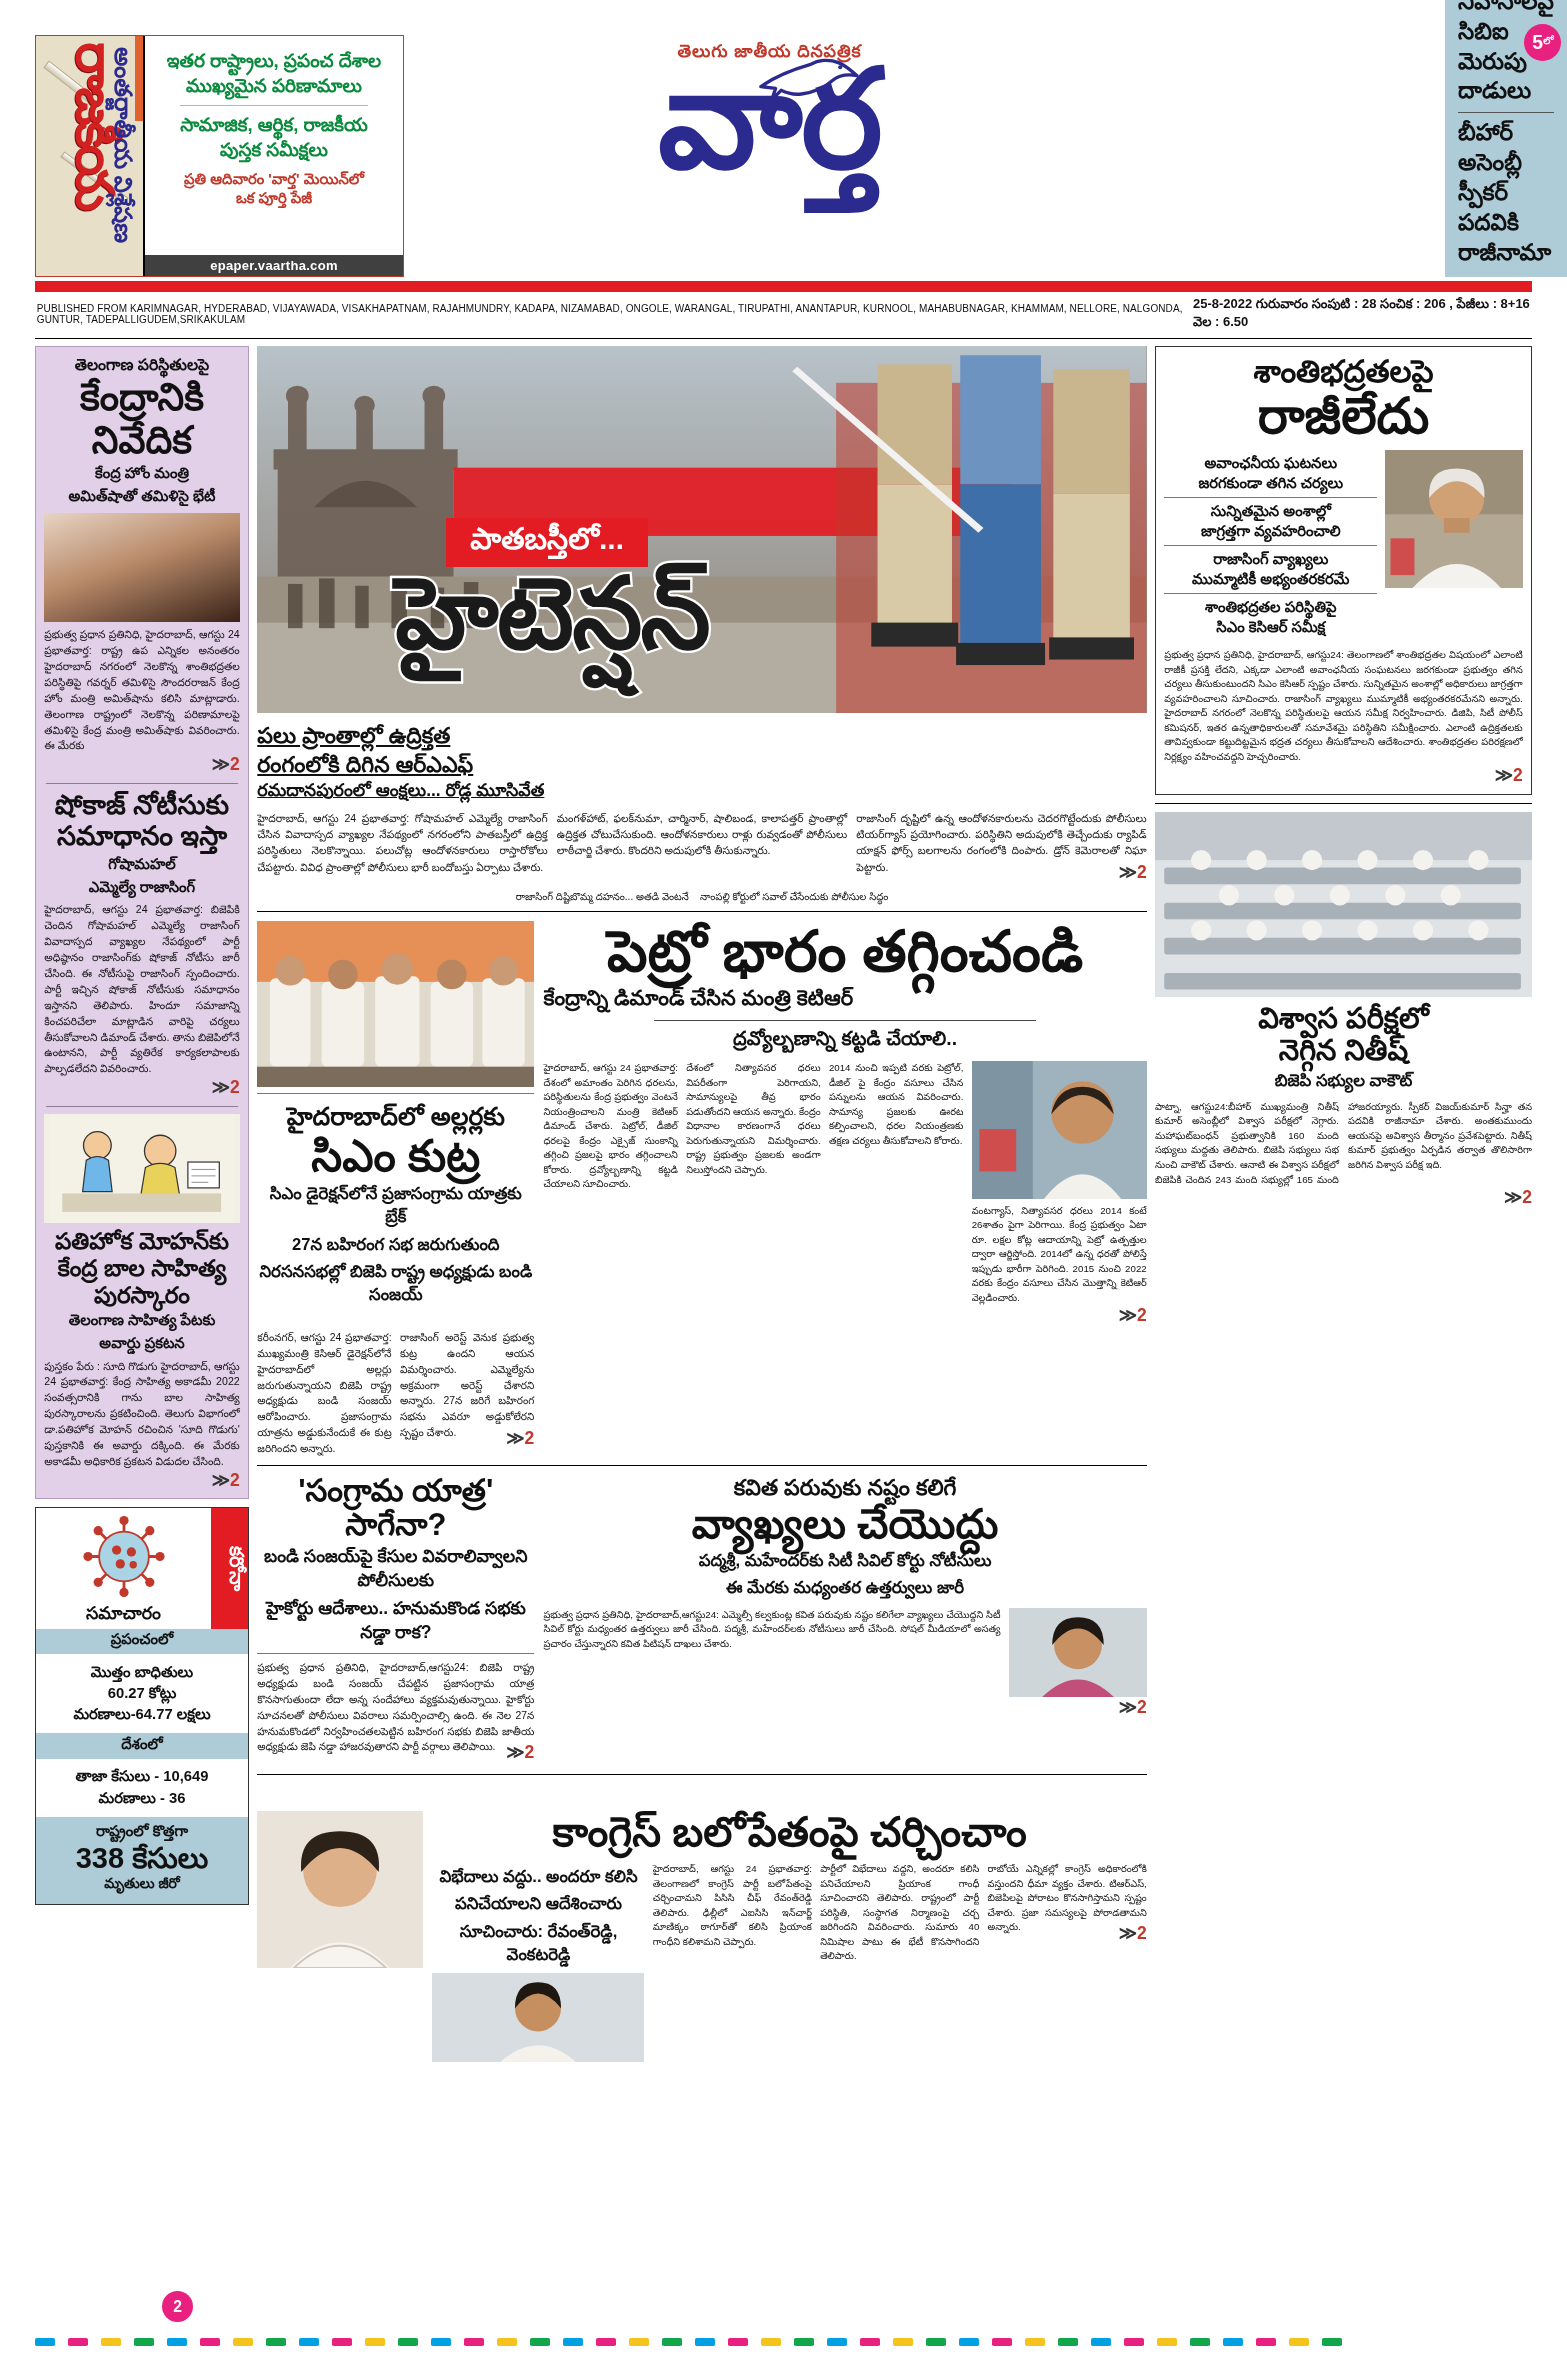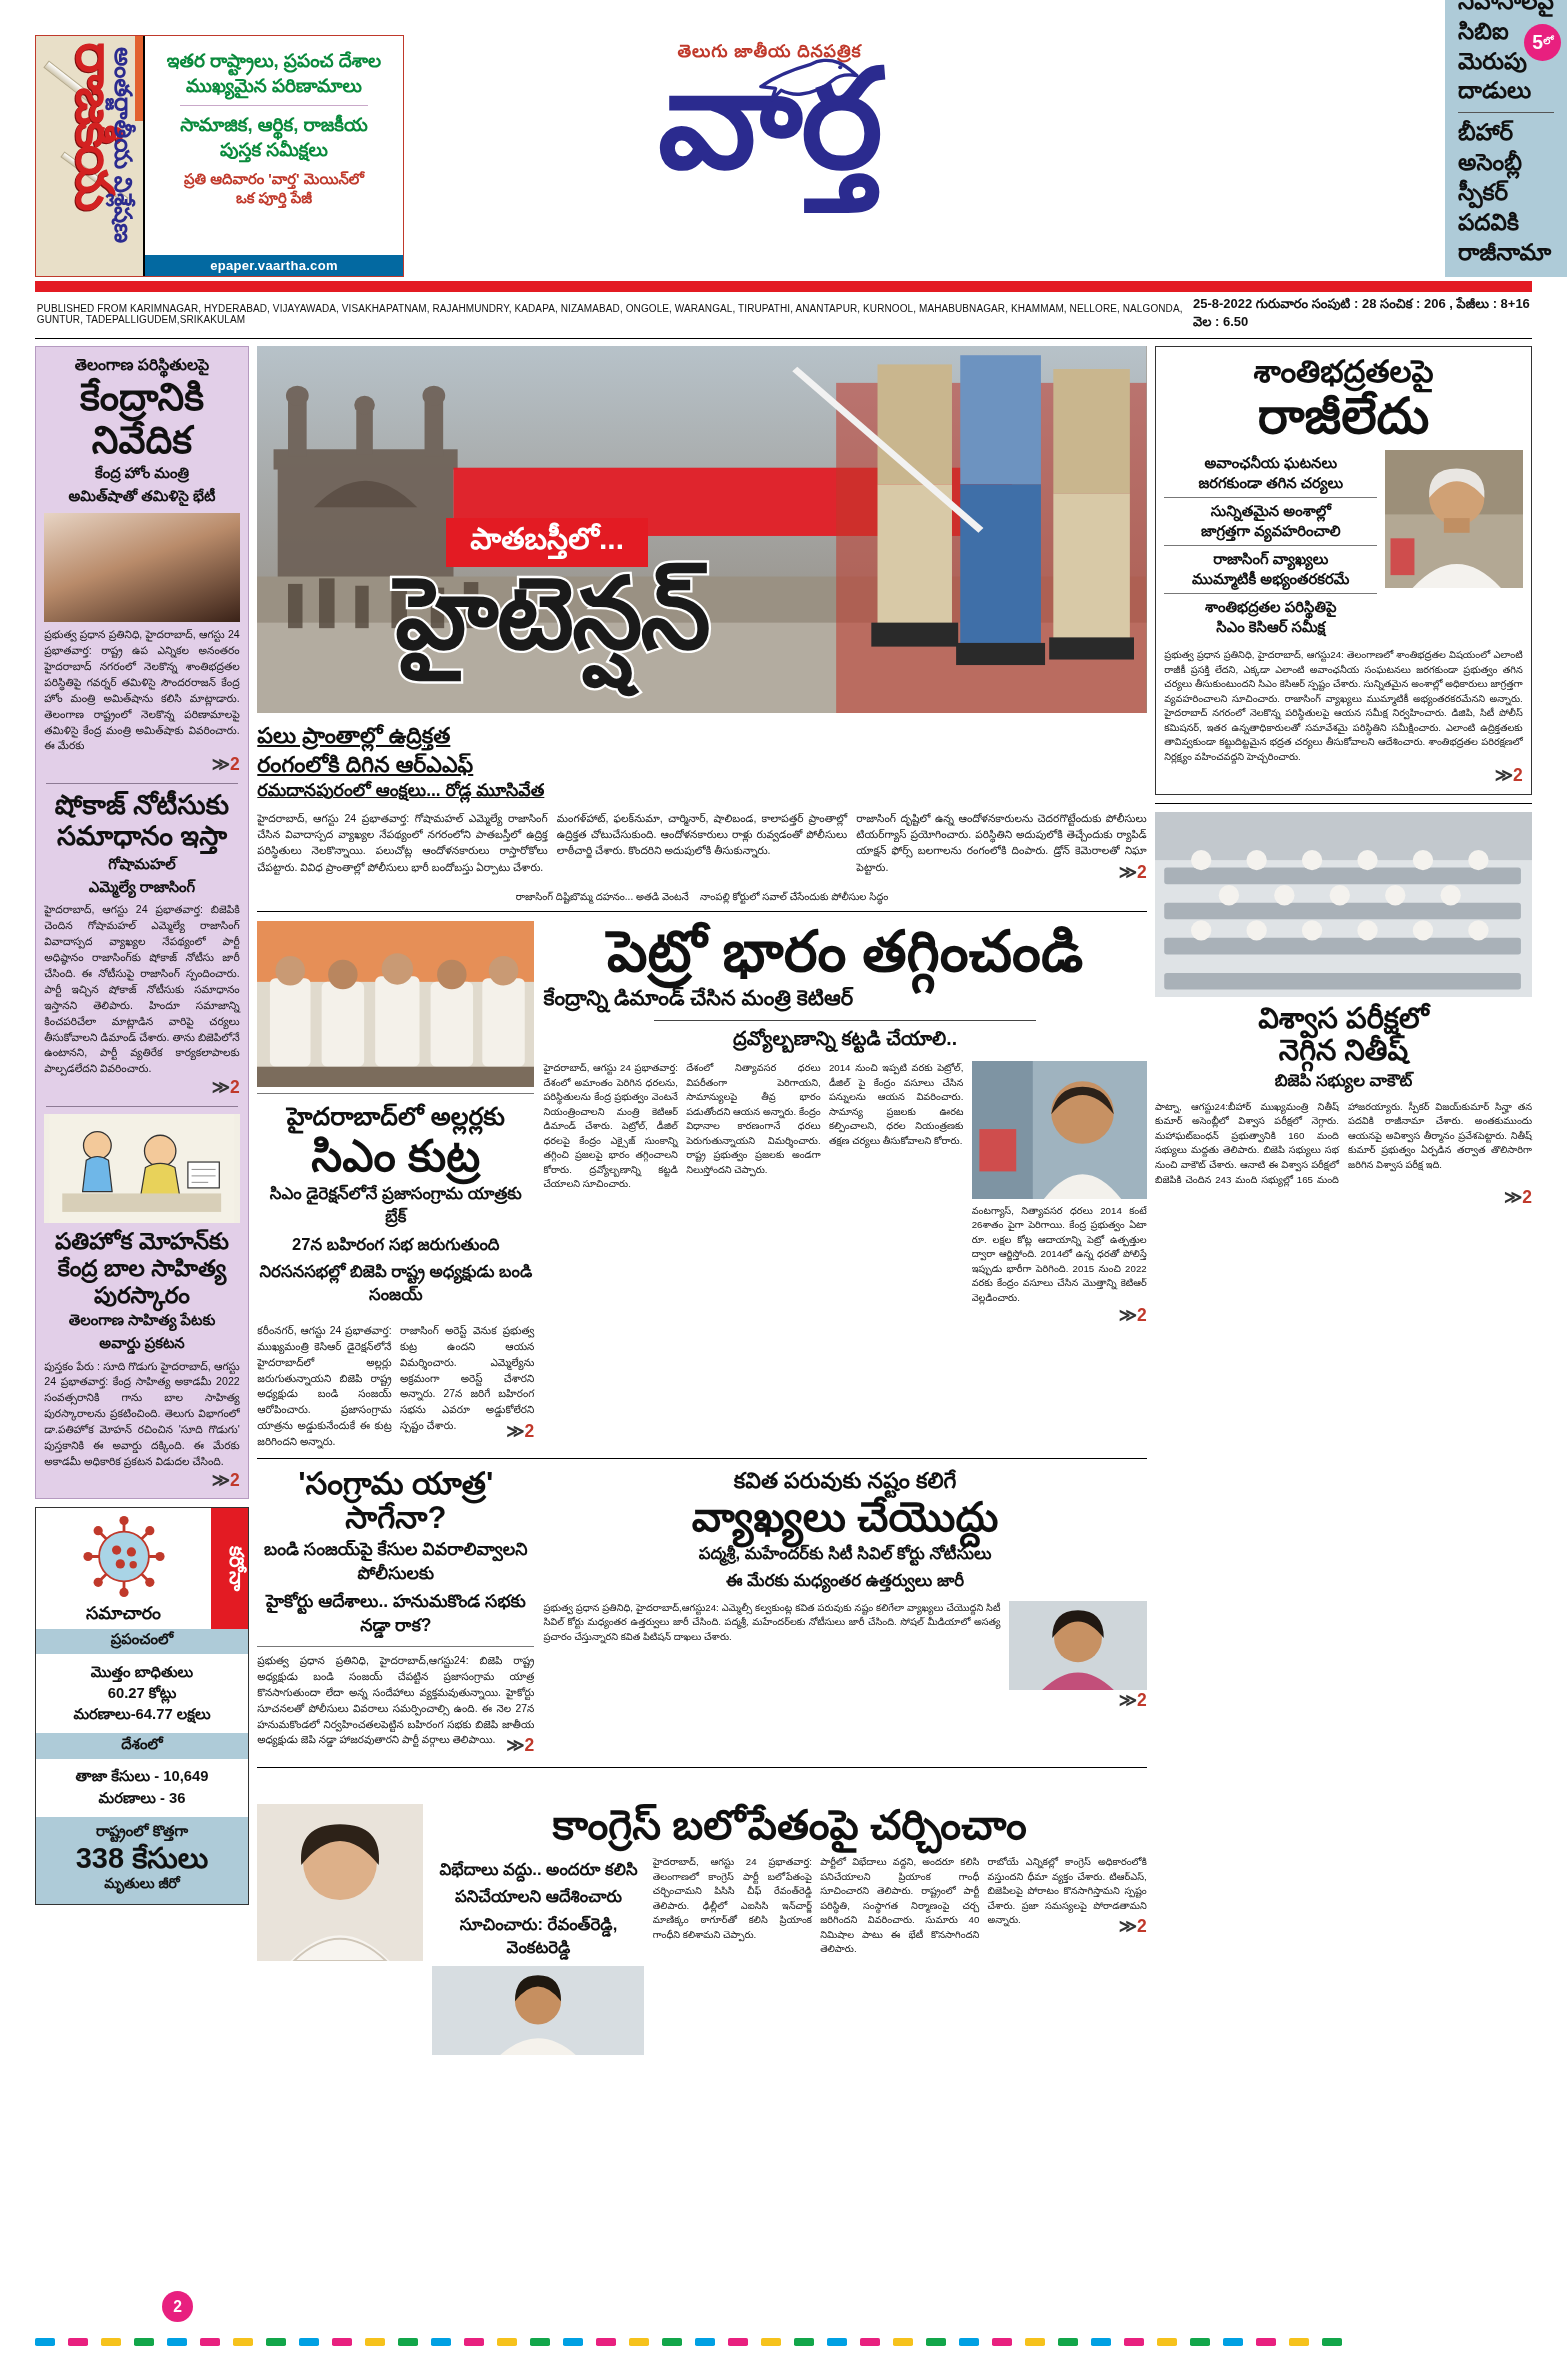--- a/index.html
+++ b/index.html
@@ -34,21 +34,21 @@
     background:linear-gradient(#fff,#cfc6ae); transform:rotate(38deg); border:0.9px solid #b3a98d; }
   .mh-book .pen2 { position:absolute; left:18.5px; top:138px; width:79px; height:6.5px;
     background:linear-gradient(#fff,#cfc6ae); transform:rotate(36deg); border:0.9px solid #b3a98d; }
   .mh-book .strip { position:absolute; right:0; top:0; width:8.3px; height:85px; background:#e2622f; }
 
   .mh-promo { flex:1; background:#fff; padding:13px 7.4px 5.5px 7.4px; text-align:center; }
   .mh-promo .ln { color:#0a8a3c; font-size:18.5px; font-weight:bold; line-height:1.35; }
   .mh-promo hr { border:0; border-top:0.9px solid #c9a8c9; margin:6.5px 28px; }
   .mh-promo .small { color:#c0392b; font-size:14.8px; font-weight:bold; line-height:1.35; margin-top:7.4px;}
   .mh-promo .small2 { color:#c0392b; font-size:14.8px; font-weight:bold; }
-  .mh-epaper { background:#0369a1; color:#fff; font-size:13px; font-weight:bold;
+  .mh-epaper { background:#404040; color:#fff; font-size:13px; font-weight:bold;
     text-align:center; padding:2.8px 0; letter-spacing:0.3px; }
 
   .mh-center { flex:1; position:relative; text-align:center; padding-top:5.5px;}
   .mh-tag { color:#c0392b; font-size:17.5px; font-weight:bold; letter-spacing:0.9px; }
   .mh-logo { font-size:138px; font-weight:bold; color:#2b2b8f; line-height:.98;
     letter-spacing:-1.8px; margin-top:-13px; font-family:"Liberation Sans", sans-serif;}
   .dove { position:absolute; left:50%; top:20px; transform:translateX(-16.6px); }
 
   .mh-right { width:397px; display:flex; flex-direction:row; align-items:flex-end; }
   .qr { width:85px; height:85px; margin-right:310px; }
@@ -478,21 +478,21 @@
               <rect x="0" y="158" width="300" height="22" fill="#7b6c5c"></rect>
             </svg>
           </div>
           <div class="cap"></div>
           <div class="greyrule"></div>
           <div class="hl-kicker">హైదరాబాద్‌లో అల్లర్లకు</div>
           <div class="hl-center">సిఎం కుట్ర</div>
           <div class="hl-sub">సిఎం డైరెక్షన్‌లోనే ప్రజాసంగ్రామ యాత్రకు బ్రేక్</div>
           <div class="hl-sub">27న బహిరంగ సభ జరుగుతుంది</div>
           <div class="hl-sub">నిరసనసభల్లో బిజెపి రాష్ట్ర అధ్యక్షుడు బండి సంజయ్</div>
-          <div class="bodycols" style="margin-top:15px;">
+          <div class="bodycols" style="margin-top:22px;">
             <div class="c">కరీంనగర్, ఆగస్టు 24 ప్రభాతవార్త: ముఖ్యమంత్రి కెసిఆర్ డైరెక్షన్‌లోనే హైదరాబాద్‌లో అల్లర్లు జరుగుతున్నాయని బిజెపి రాష్ట్ర అధ్యక్షుడు బండి సంజయ్ ఆరోపించారు. ప్రజాసంగ్రామ యాత్రను అడ్డుకునేందుకే ఈ కుట్ర జరిగిందని అన్నారు.</div>
             <div class="c">
               <span>రాజాసింగ్ అరెస్ట్ వెనుక ప్రభుత్వ కుట్ర ఉందని ఆయన విమర్శించారు. ఎమ్మెల్యేను అక్రమంగా అరెస్ట్ చేశారని అన్నారు. 27న జరిగే బహిరంగ సభను ఎవరూ అడ్డుకోలేరని స్పష్టం చేశారు.</span>
               <span class="arrow2"><span class="ch">≫</span><span>2</span></span>
             </div>
           </div>
         </div>
 
         <div style="flex:1;">
           <div class="sec-title">పెట్రో భారం తగ్గించండి</div>

